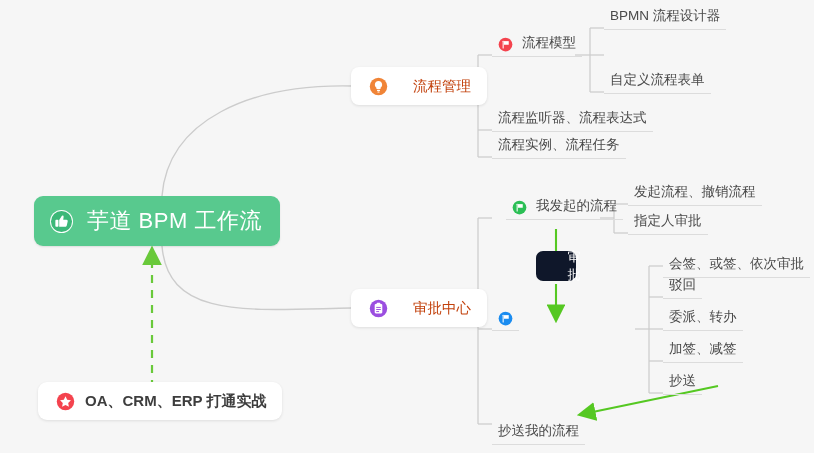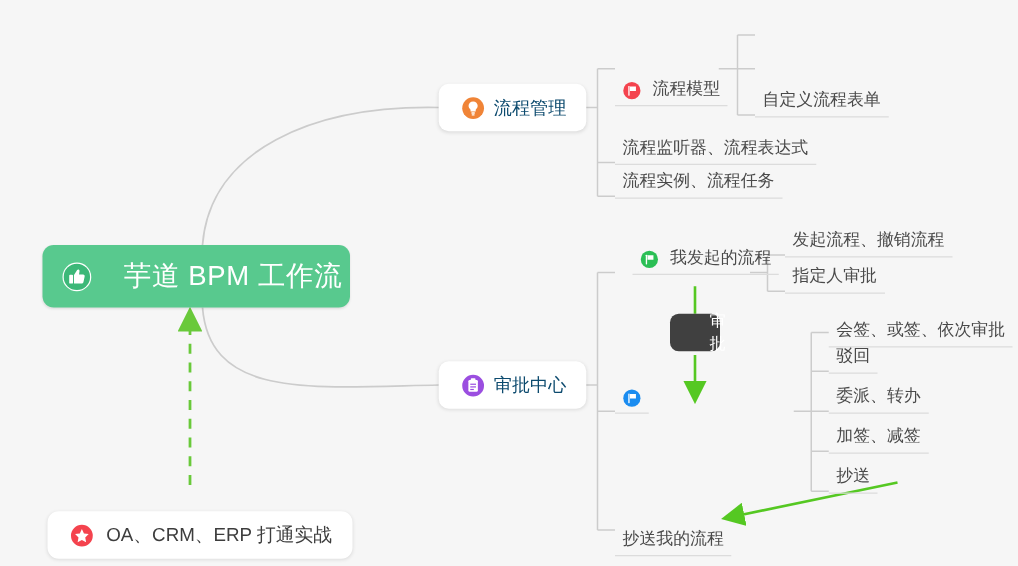--- a/index.html
+++ b/index.html
@@ -21,21 +21,21 @@
     background: #58c98e;
     border-radius: 9px;
     display: flex; align-items: center;
     padding-left: 16px;
     box-shadow: 0 1px 2px rgba(0,0,0,0.10);
   }
   .root-label {
     color: #ffffff;
     font-size: 22px;
     letter-spacing: 0.5px;
-    margin-left: 26px;
+    margin-left: 14px;
     white-space: nowrap;
   }
   .icon-circle {
     width: 22px; height: 22px; border-radius: 50%;
     display: inline-flex; align-items: center; justify-content: center;
     flex: 0 0 auto;
   }
   .icon-glyph { display: block; }
 
   
@@ -44,42 +44,42 @@
     background: #ffffff;
     border-radius: 8px;
     box-shadow: 0 1px 3px rgba(0,0,0,0.10);
     display: flex; align-items: center;
     padding: 0 16px;
     height: 38px;
     white-space: nowrap;
   }
   .card-node .card-label {
     font-size: 14.5px;
-    color: #0c4a6e;
-    margin-left: 6px;
+    color: #c2410c;
+    margin-left: 24px;
   }
 
   
   .text-node {
     position: absolute;
     border-bottom: 1px solid #dcdcdc;
     font-size: 13.5px;
     color: #4a4a4a;
     white-space: nowrap;
     display: flex; align-items: flex-end;
     padding: 0 6px 4px 6px;
     height: 26px;
   }
   .text-node .tn-label { margin-left: 0; }
   .text-node.with-icon .tn-label { margin-left: 9px; }
 
   
   .tag-node {
     position: absolute;
-    background: #404040;
+    background: #0f172a;
     border-radius: 7px;
     color: #ffffff;
     font-size: 13px;
     display: flex; align-items: center; justify-content: center;
     width: 40px; height: 30px; padding-left: 36px;
   }
 
   
   .callout-node {
     position: absolute;
@@ -173,31 +173,34 @@
         <path d="M12 5.2 C9.3 5.2 7.4 7.2 7.4 9.7 C7.4 11.4 8.4 12.6 9.4 13.6
                  L9.4 15.3 L14.6 15.3 L14.6 13.6 C15.6 12.6 16.6 11.4 16.6 9.7
                  C16.6 7.2 14.7 5.2 12 5.2 Z" fill="#ffffff"></path>
         <rect x="10.1" y="16.1" width="3.8" height="1.5" rx="0.7" fill="#ffffff"></rect>
         <rect x="10.5" y="18.2" width="3" height="1.3" rx="0.6" fill="#ffffff"></rect>
       </svg>
     </span>
     <span class="card-label">流程管理</span>
   </div>
 
-  <div class="text-node with-icon" style="left:492px; top:31px;margin-top:28px;">
+  <div class="text-node with-icon" style="left:492px; top:31px;">
     <span class="icon-circle" style="width:15px;height:15px;">
       <svg class="icon-glyph" width="15" height="15" viewBox="0 0 24 24">
         <circle cx="12" cy="12" r="11" fill="#f4434e"></circle>
         <rect x="7.4" y="6" width="1.7" height="12.4" rx="0.6" fill="#ffffff"></rect>
         <path d="M9.6 6.6 L17.2 6.6 L17.2 12.4 L9.6 12.4 Z" fill="#ffffff"></path>
       </svg>
     </span>
     <span class="tn-label">流程模型</span>
   </div>
 
+  <div class="text-node" style="left:604px; top:4px;">
+    <span class="tn-label">BPMN 流程设计器</span>
+  </div>
   <div class="text-node" style="left:604px; top:68px;">
     <span class="tn-label">自定义流程表单</span>
   </div>
 
   <div class="text-node" style="left:492px; top:106px;">
     <span class="tn-label">流程监听器、流程表达式</span>
   </div>
   <div class="text-node" style="left:492px; top:133px;">
     <span class="tn-label">流程实例、流程任务</span>
   </div>
@@ -261,21 +264,21 @@
     <span class="tn-label">加签、减签</span>
   </div>
   <div class="text-node" style="left:663px; top:369px;">
     <span class="tn-label">抄送</span>
   </div>
 
   <div class="text-node" style="left:492px; top:400px;margin-top:19px;">
     <span class="tn-label">抄送我的流程</span>
   </div>
 
-  <div class="callout-node" style="left:38px; top:409px;">
+  <div class="callout-node" style="left:38px; top:382px;font-weight:bold;">
     <span class="icon-circle">
       <svg class="icon-glyph" width="19" height="19" viewBox="0 0 24 24">
         <circle cx="12" cy="12" r="11" fill="#f4434e"></circle>
         <path d="M12 5.4 L14.1 9.8 L18.9 10.4 L15.4 13.8 L16.3 18.6 L12 16.3
                  L7.7 18.6 L8.6 13.8 L5.1 10.4 L9.9 9.8 Z" fill="#ffffff"></path>
       </svg>
     </span>
     <span class="co-label">OA、CRM、ERP 打通实战</span>
   </div>
 

